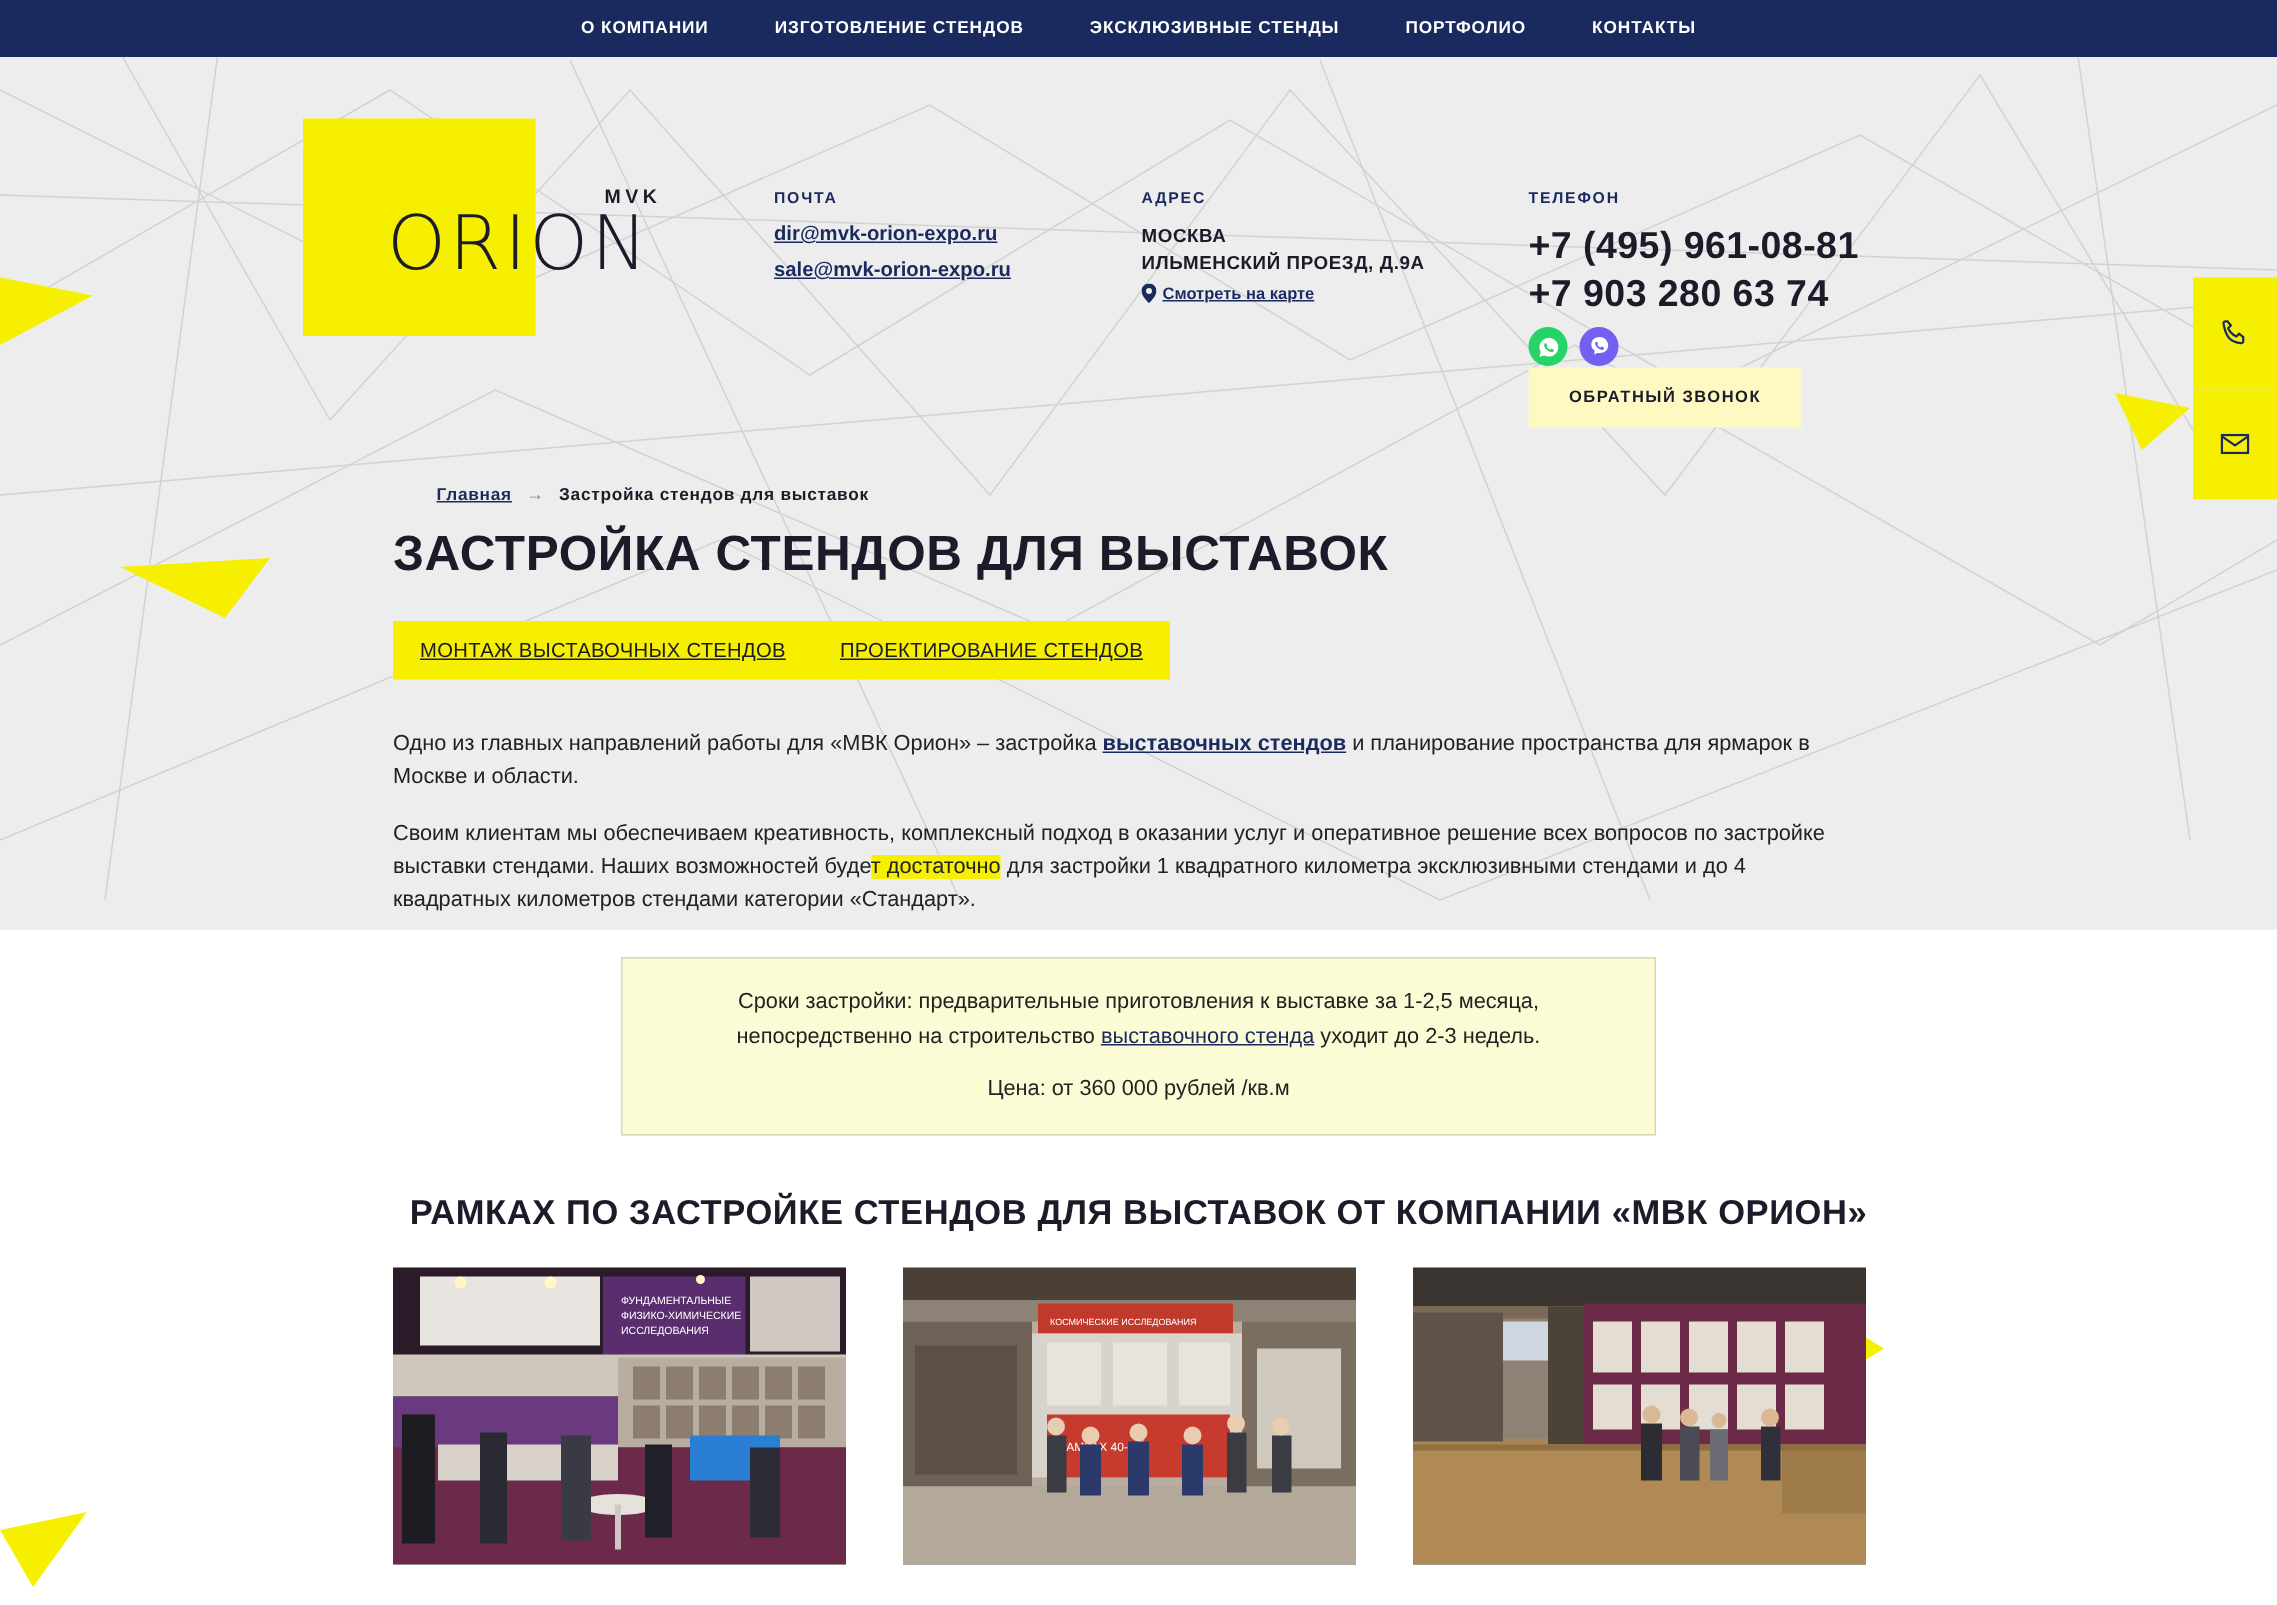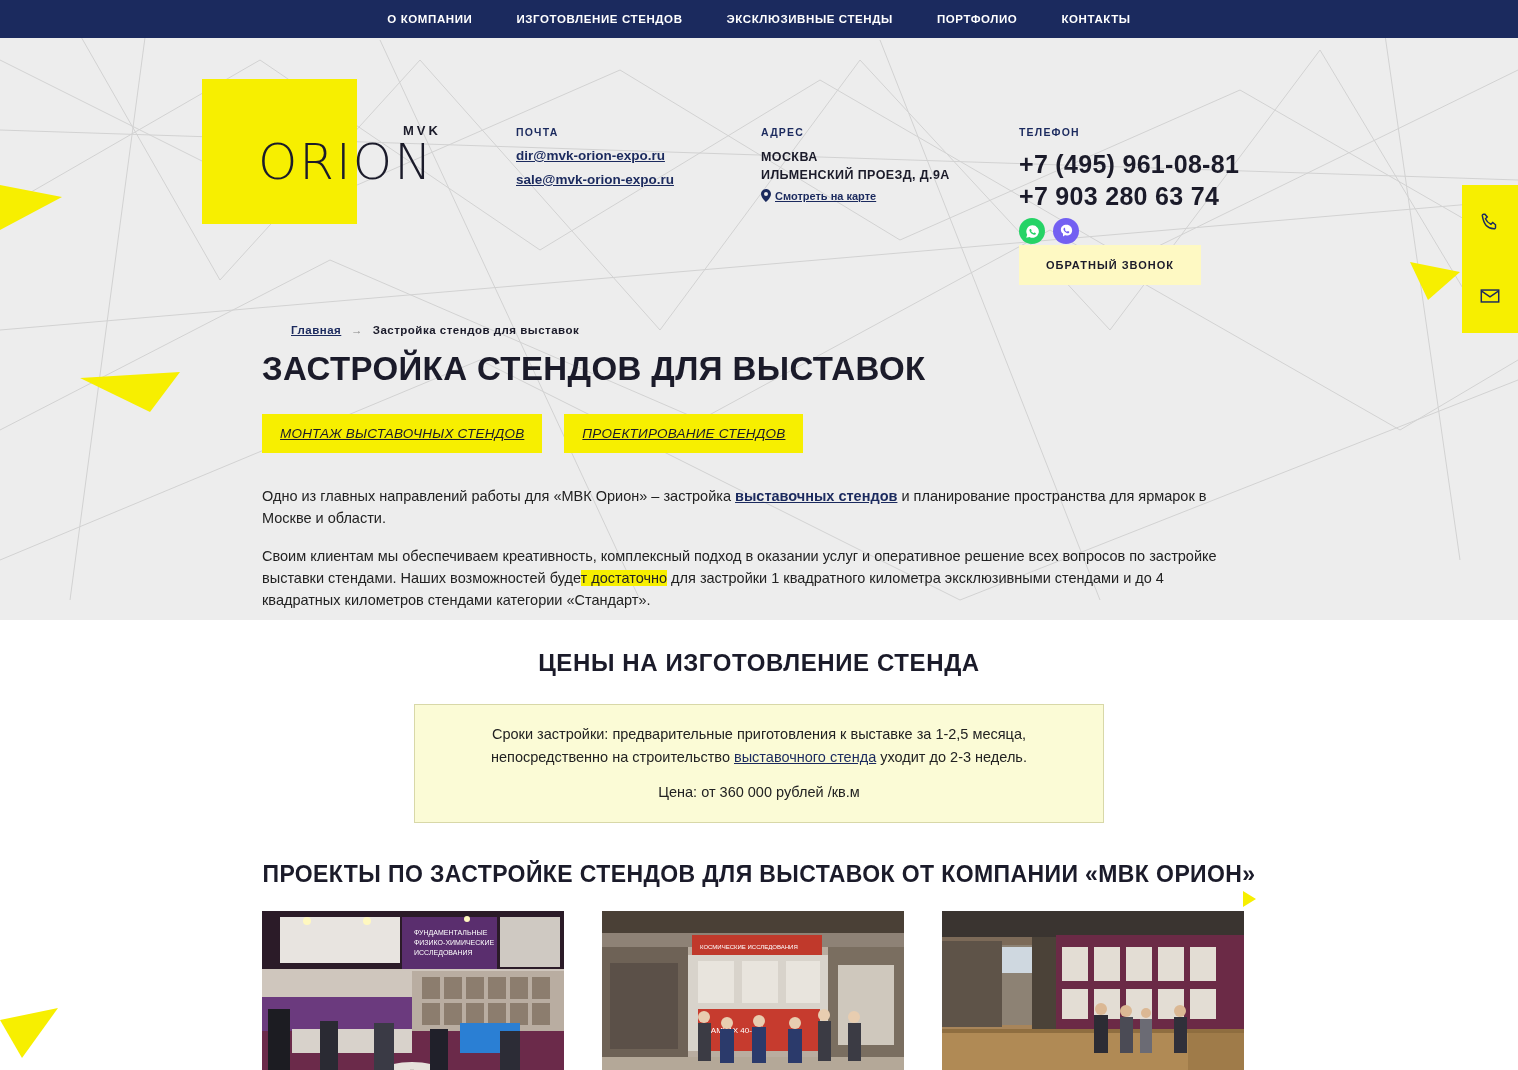--- a/index.html
+++ b/index.html
@@ -79,21 +79,21 @@
 
   
   .content { position:relative; z-index:3; padding:0 262px; }
   .breadcrumb { font-size:11.5px; font-weight:bold; letter-spacing:.5px; color:#1b1b2a; margin-top:46px;margin-left:29px; }
   .breadcrumb a { color:#1b2a5e; text-decoration:underline; cursor:pointer; }
   .breadcrumb .sep { color:#888; margin:0 6px; }
   h1 {
     font-size:33px; font-weight:bold; letter-spacing:.4px; margin:14px 0 0;
     color:#1b1b2a;
   }
-  .tag-row { display:flex; gap:22px; margin-top:26px;font-style:italic; }
+  .tag-row { display:flex; margin-top:26px; }
   .tag {
     background:#f7ef00; padding:12px 18px; font-size:13.5px;
     color:#1b1b2a; text-decoration:underline; cursor:pointer; letter-spacing:.2px;
   }
   p.body {
     font-size:14.5px; line-height:22px; color:#222; margin:32px 0 0; max-width:970px;
   }
   p.body + p.body { margin-top:16px; }
   p.body a { color:#1b2a5e; text-decoration:underline;font-weight:bold; }
   .hl { background:#f7ef00; }
@@ -233,29 +233,28 @@
   </div>
 
   <p class="body">
     <span>Одно из главных направлений работы для «МВК Орион» – застройка </span><a>выставочных стендов</a><span> и планирование пространства для ярмарок в Москве и области.</span>
   </p>
 
   <p class="body">
     <span>Своим клиентам мы обеспечиваем креативность, комплексный подход в оказании услуг и оперативное решение всех вопросов по застройке выставки стендами. Наших возможностей буде</span><span class="hl">т достаточно</span><span> для застройки 1 квадратного километра эксклюзивными стендами и до 4 квадратных километров стендами категории «Стандарт».</span>
   </p>
 
-  <h2>ЦЕНЫ НА ИЗГОТОВЛЕНИЕ СТЕНДА</h2>
   <div class="arrow-right"></div>
 
   <div class="note-box">
     <span>Сроки застройки: предварительные приготовления к выставке за 1-2,5 месяца, непосредственно на строительство </span><a>выставочного стенда</a><span> уходит до 2-3 недель.</span>
     <div class="note-price">Цена: от 360 000 рублей /кв.м</div>
   </div>
 
-  <h3 class="projects">ПРОЕКТЫ ПО ЗАСТРОЙКЕ СТЕНДОВ ДЛЯ ВЫСТАВОК ОТ КОМПАНИИ «МВК ОРИОН»</h3>
+  <h3 class="projects">РАМКАХ ПО ЗАСТРОЙКЕ СТЕНДОВ ДЛЯ ВЫСТАВОК ОТ КОМПАНИИ «МВК ОРИОН»</h3>
 
   <div class="cards">
 
     <div class="card">
       <div class="card-img">
         <svg width="302" height="198" viewBox="0 0 302 198" preserveAspectRatio="none">
           <rect width="302" height="198" fill="#3a2535"></rect>
           <rect x="0" y="0" width="302" height="58" fill="#2b1b28"></rect>
           <rect x="18" y="6" width="120" height="46" fill="#e8e4e0"></rect>
           <rect x="140" y="6" width="95" height="52" fill="#5a2e6e"></rect>

